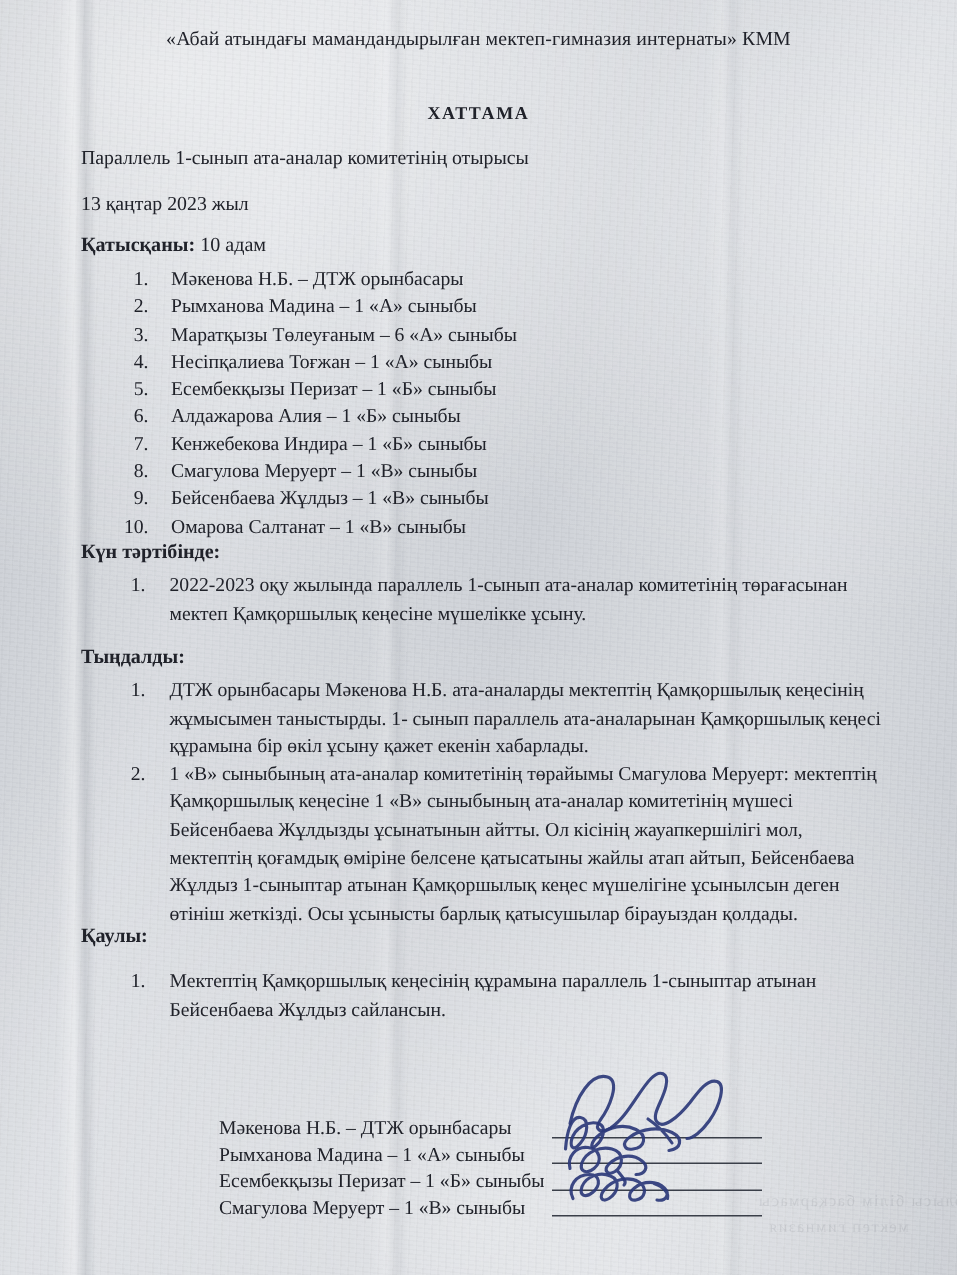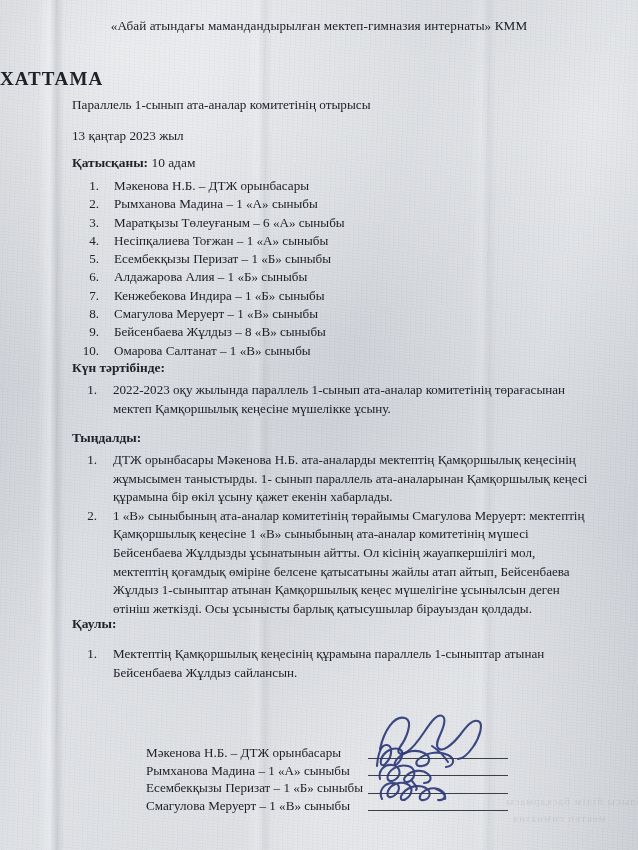--- a/index.html
+++ b/index.html
@@ -81,27 +81,27 @@
     top: 18px;
     left: 0; right: 0;
     text-align: center;
     font-size: 13.2px;
     letter-spacing: .1px;
   }
   .doc-title {
     position: absolute;
     top: 68px;
     left: 0; right: 0;
-    text-align: left;
+    text-align: center;
     font-weight: bold;
-    font-size: 19px;
+    font-size: 12px;
     letter-spacing: 1.1px;
   }
 
-  .body-block { position: absolute; left: 72px; }
+  .body-block { position: absolute; left: 54px; }
 
   .subtitle-1 { top: 97px;  font-size: 13.2px; }
   .subtitle-2 { top: 128px; font-size: 13.2px; text-align: right; }
 
   .section-head {
     font-weight: bold;
     font-size: 13.4px;
   }
   .attend-head { top: 155px; }
   .attend-head .count { font-weight: normal; text-align: center; }
@@ -202,21 +202,21 @@
 
     <ol class="num-list attendees body-block">
         <li><span class="idx">1.</span><span>Мәкенова Н.Б. – ДТЖ орынбасары</span></li>
         <li><span class="idx">2.</span><span>Рымханова Мадина – 1 «А» сыныбы</span></li>
         <li><span class="idx">3.</span><span>Маратқызы Төлеуғаным – 6 «А» сыныбы</span></li>
         <li><span class="idx">4.</span><span>Несіпқалиева Тоғжан – 1 «А» сыныбы</span></li>
         <li><span class="idx">5.</span><span>Есембекқызы Перизат – 1 «Б» сыныбы</span></li>
         <li><span class="idx">6.</span><span>Алдажарова Алия – 1 «Б» сыныбы</span></li>
         <li><span class="idx">7.</span><span>Кенжебекова Индира – 1 «Б» сыныбы</span></li>
         <li><span class="idx">8.</span><span>Смагулова Меруерт – 1 «В» сыныбы</span></li>
-        <li><span class="idx">9.</span><span>Бейсенбаева Жұлдыз – 8 «В» сыныбы</span></li>
+        <li><span class="idx">9.</span><span>Бейсенбаева Жұлдыз – 1 «В» сыныбы</span></li>
         <li><span class="idx">10.</span><span>Омарова Салтанат – 1 «В» сыныбы</span></li>
       </ol>
 
     <div class="body-block section-head agenda-head">Күн тәртібінде:</div>
     <ol class="num-list agenda-list body-block">
         <li><span class="idx">1.</span><span>2022-2023 оқу жылында параллель 1-сынып ата-аналар комитетінің төрағасынан мектеп Қамқоршылық кеңесіне мүшелікке ұсыну.</span></li>
       </ol>
 
     <div class="body-block section-head listen-head">Тыңдалды:</div>
     <ol class="num-list listen-list body-block">

